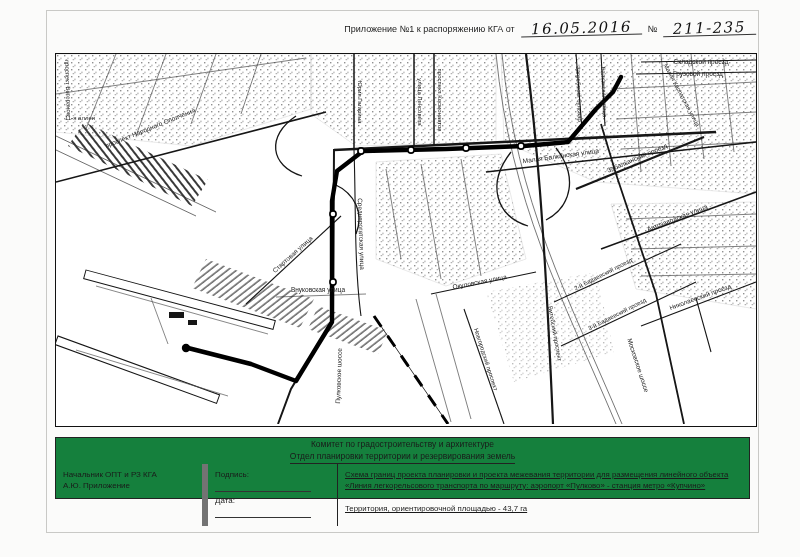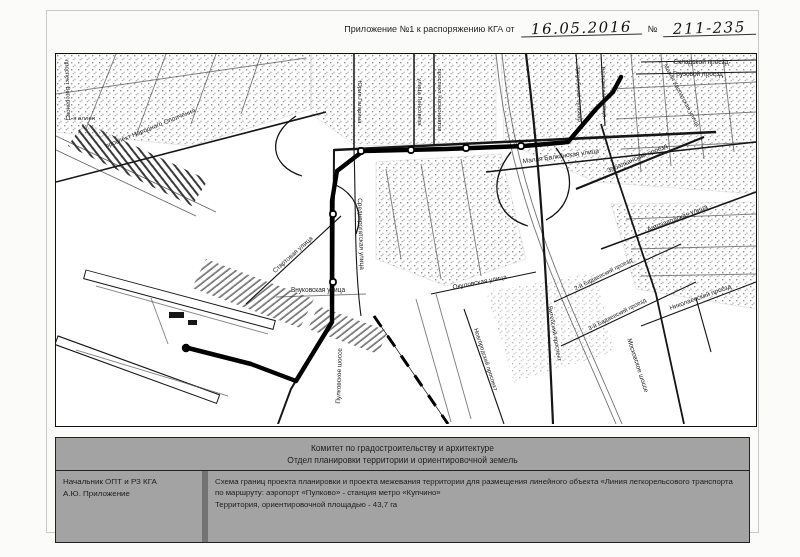--- a/index.html
+++ b/index.html
@@ -28,37 +28,37 @@
   .hw-slot.num{min-width:60px;}
   
   .map-frame{
     position:absolute;left:55px;top:53px;width:700px;height:372px;
     border:1px solid #111;background:#fff;
   }
   .map-frame svg{display:block;}
   text{font-family:"Liberation Sans", sans-serif;fill:#1b1b1b;}
   
   .title-block{
-    position:absolute;left:55px;top:437px;width:695px;height:106px;
+    position:absolute;left:55px;top:437px;width:695px;height:62px;
     border:1px solid #222;display:flex;flex-direction:column;
-    background:#a3a3a3;box-sizing:border-box;
+    background:#15803d;box-sizing:border-box;align-items:center;
   }
   .tb-org{
     border-bottom:1px solid #222;height:33px;box-sizing:border-box;
     display:flex;flex-direction:column;align-items:center;justify-content:center;
     font-size:8.5px;line-height:1.45;text-align:center;
   }
   .tb-bottom{flex:1;display:flex;}
   .tb-cell{box-sizing:border-box;padding:5px 7px;font-size:8px;line-height:1.45;}
   .tb-cell.c1{width:152px;border-right:6px solid #737373;}
   .tb-cell.c2{width:130px;border-right:1px solid #222;}
-  .tb-cell.c3{flex:1;font-size:7.8px;}
+  .tb-cell.c3{flex:1;font-size:7.8px;text-decoration:underline;}
   .blank{display:inline-block;width:96px;border-bottom:1px solid #333;height:9px;vertical-align:bottom;}
   .tb-cell .row{margin-bottom:3px;}
-  .area-note{margin-top:0;}
+  .area-note{margin-top:12px;}
 </style>
 </head>
 <body>
 
 <div class="sheet-frame"></div>
 
 <div class="header-line">
   <span>Приложение №1 к распоряжению КГА от</span>
   <span class="handwritten hw-slot">16.05.2016</span>
   <span>№</span>
@@ -188,25 +188,35 @@
         <text x="548" y="222" font-size="6" text-anchor="middle" transform="rotate(-27 548 222)">2-й Бадаевский проезд</text>
         <text x="562" y="262" font-size="6" text-anchor="middle" transform="rotate(-27 562 262)">3-й Бадаевский проезд</text>
         <text x="645" y="245" font-size="6.5" text-anchor="middle" transform="rotate(-20 645 245)">Николаевский проезд</text>
       </g>
 </svg>
 </div>
 
 <div class="title-block">
   <div class="tb-org">
     <span>Комитет по градостроительству и архитектуре</span>
-    <span>Отдел планировки территории и ориентировочной земель</span>
+    <span>Отдел планировки территории и резервирования земель</span>
   </div>
   <div class="tb-bottom">
     <div class="tb-cell c1">
       <div>Начальник ОПТ и РЗ КГА</div>
       <div>А.Ю. Приложение</div>
+    </div>
+    <div class="tb-cell c2">
+      <div class="row">
+        <span>Подпись:</span>
+        <span class="blank"></span>
+      </div>
+      <div class="row">
+        <span>Дата:</span>
+        <span class="blank"></span>
+      </div>
     </div>
     <div class="tb-cell c3">
       <div>Схема границ проекта планировки и проекта межевания территории для размещения линейного объекта «Линия легкорельсового транспорта по маршруту: аэропорт «Пулково» - станция метро «Купчино»</div>
       <div class="area-note">Территория, ориентировочной площадью - 43,7 га</div>
     </div>
   </div>
 </div>
 
 </body></html>

